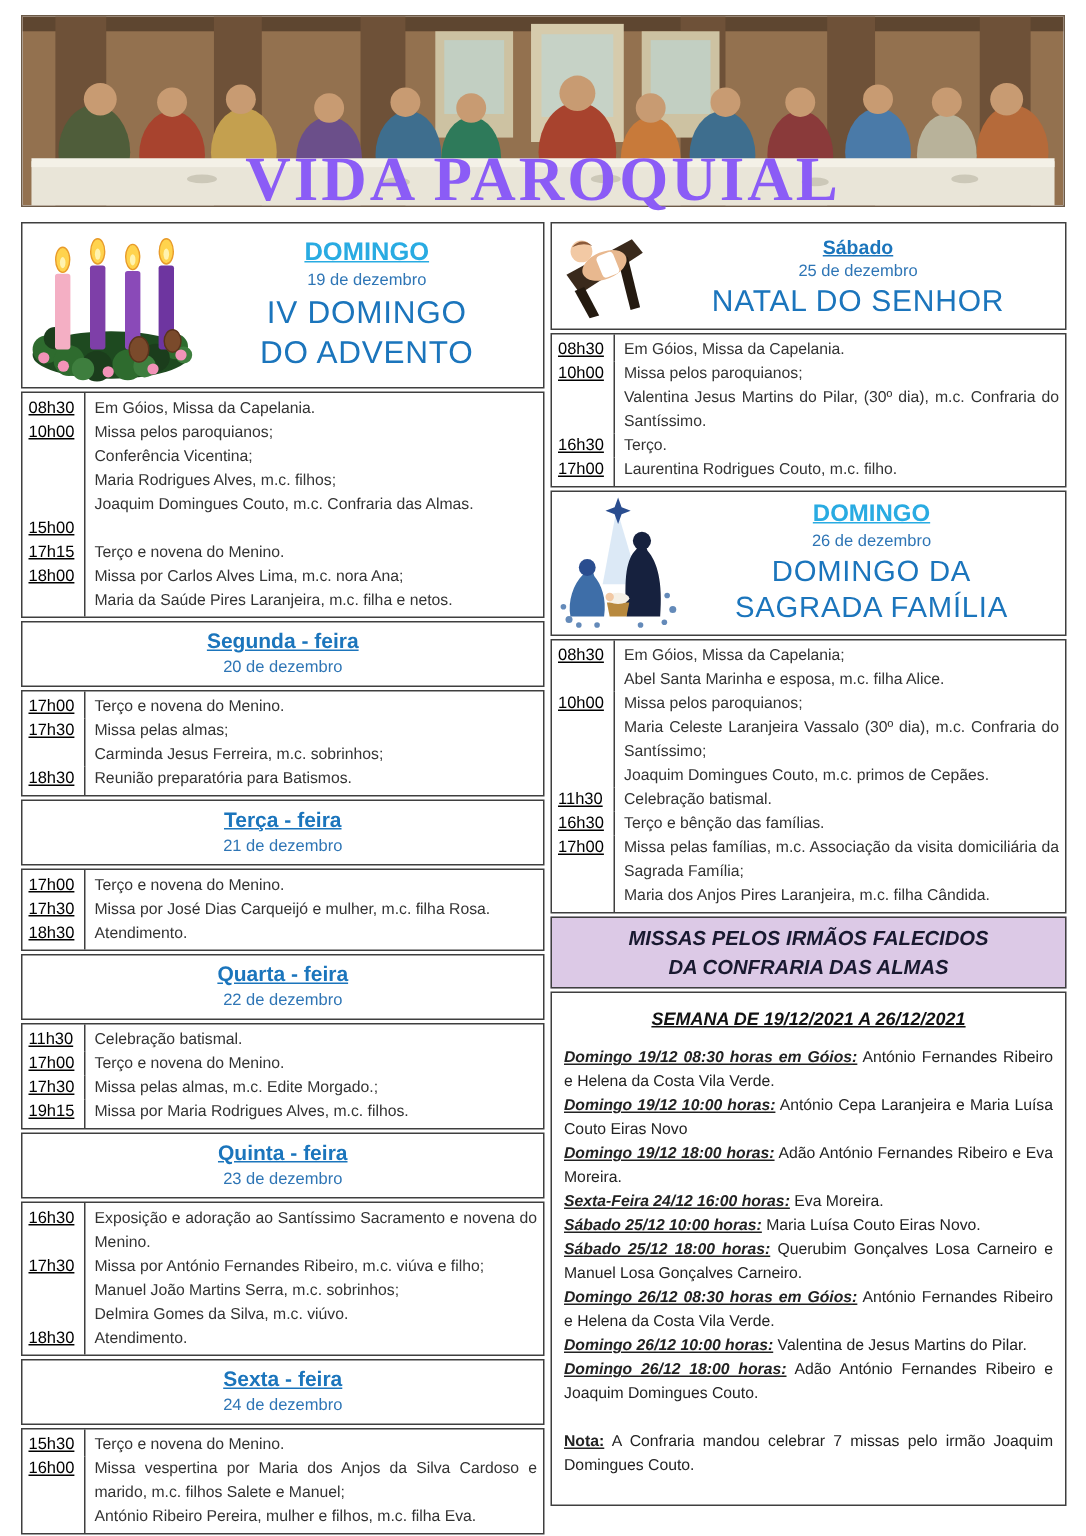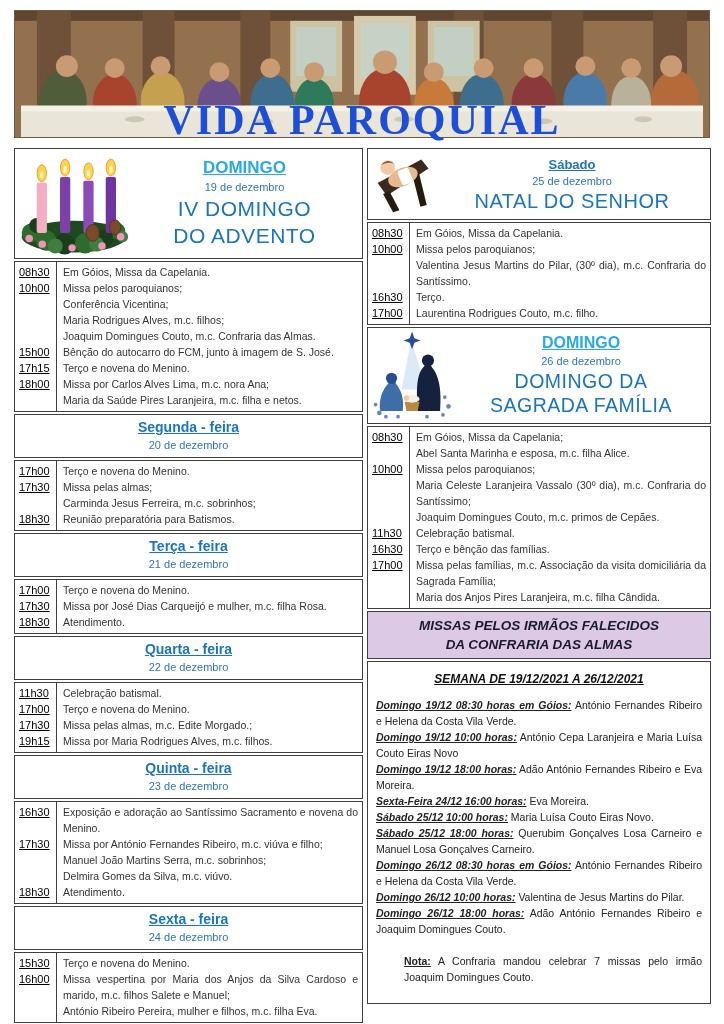--- a/index.html
+++ b/index.html
@@ -2,21 +2,21 @@
 <html><head>
 <meta charset="utf-8">
 <style>
   html,body{margin:0;padding:0;background:#fff;}
   #page{position:relative;width:724px;height:1024px;background:#fff;overflow:hidden;
         font-family:"Liberation Sans",sans-serif;color:#333;}
   
   #banner{position:absolute;left:14px;top:10px;width:696px;height:128px;border:1px solid #6b5a48;box-sizing:border-box;}
   #banner svg{display:block;width:100%;height:100%;}
   #banner-title{position:absolute;left:0;right:0;bottom:-7px;text-align:center;
-     font-family:"Liberation Serif",serif;font-weight:bold;font-size:42px;letter-spacing:2px;color:#1d4ed8;}
+     font-family:"Liberation Serif",serif;font-weight:bold;font-size:42px;letter-spacing:2px;color:#8b5cf6;}
   
   #col-left{position:absolute;left:14px;top:148px;width:349px;}
   #col-right{position:absolute;left:367px;top:148px;width:344px;}
   .box{border:1.5px solid #3f3f3f;background:#fff;margin-bottom:2px;box-sizing:border-box;}
   
   .feast{display:flex;align-items:center;}
   .feast-icon{flex:0 0 auto;display:flex;align-items:center;justify-content:center;overflow:hidden;}
   .feast-text{flex:1;text-align:center;padding-right:6px;}
   .feast-day{font-weight:bold;text-decoration:underline;}
   .cyan{color:#29ABE2}.blue{color:#1B75BC}
@@ -41,21 +41,21 @@
          line-height:16px;border-right:1.5px solid #3f3f3f;color:#000;box-sizing:border-box;}
   .sdesc{flex:1;padding:0 4px 0 6px;font-size:10.5px;line-height:16px;color:#333;text-align:justify;}
   
   .almas-head{background:#DCC9E6;text-align:center;padding:4px 0;font-weight:bold;font-style:italic;
               font-size:13.5px;line-height:19px;color:#191930;}
   .almas-body{padding:5px 8px 7px;font-size:10.5px;line-height:16px;color:#222;}
   .almas-title{text-align:center;font-weight:bold;font-style:italic;text-decoration:underline;
                font-size:12px;margin:4px 0 10px;color:#111;}
   .almas-entry{text-align:justify;margin:0;}
   .almas-entry .lbl{font-style:italic;font-weight:bold;text-decoration:underline;}
-  .nota{margin-top:16px;text-align:justify;margin-left:28px;}
+  .nota{margin-top:16px;text-align:justify;}
   .nota .lbl{font-weight:bold;text-decoration:underline;}
 </style>
 </head>
 <body>
 
 <div id="page">
   <div id="banner">
     <svg viewBox="0 0 696 128" preserveAspectRatio="none">
       <rect width="696" height="128" fill="#93714F"></rect>
       <rect width="696" height="10" fill="#5e4630"></rect>
@@ -175,23 +175,20 @@
           <div class="stime">10h00</div>
           <div class="sdesc">
             <div class="line">Missa pelos paroquianos;</div>
             <div class="line">Conferência Vicentina;</div>
             <div class="line">Maria Rodrigues Alves, m.c. filhos;</div>
             <div class="line">Joaquim Domingues Couto, m.c. Confraria das Almas.</div>
           </div>
         </div>
         <div class="srow">
           <div class="stime">15h00</div>
-          <div class="sdesc">
-            <div class="line">Bênção do autocarro do FCM, junto à imagem de S. José.</div>
-          </div>
         </div>
         <div class="srow">
           <div class="stime">17h15</div>
           <div class="sdesc">
             <div class="line">Terço e novena do Menino.</div>
           </div>
         </div>
         <div class="srow">
           <div class="stime">18h00</div>
           <div class="sdesc">

